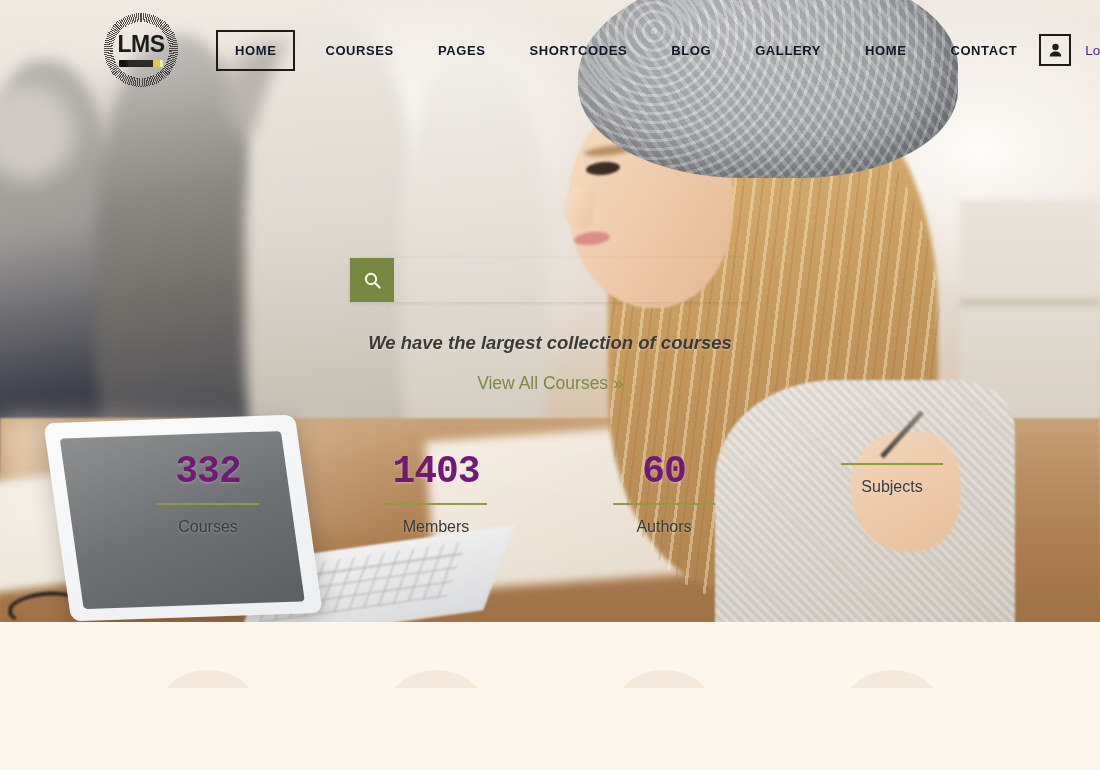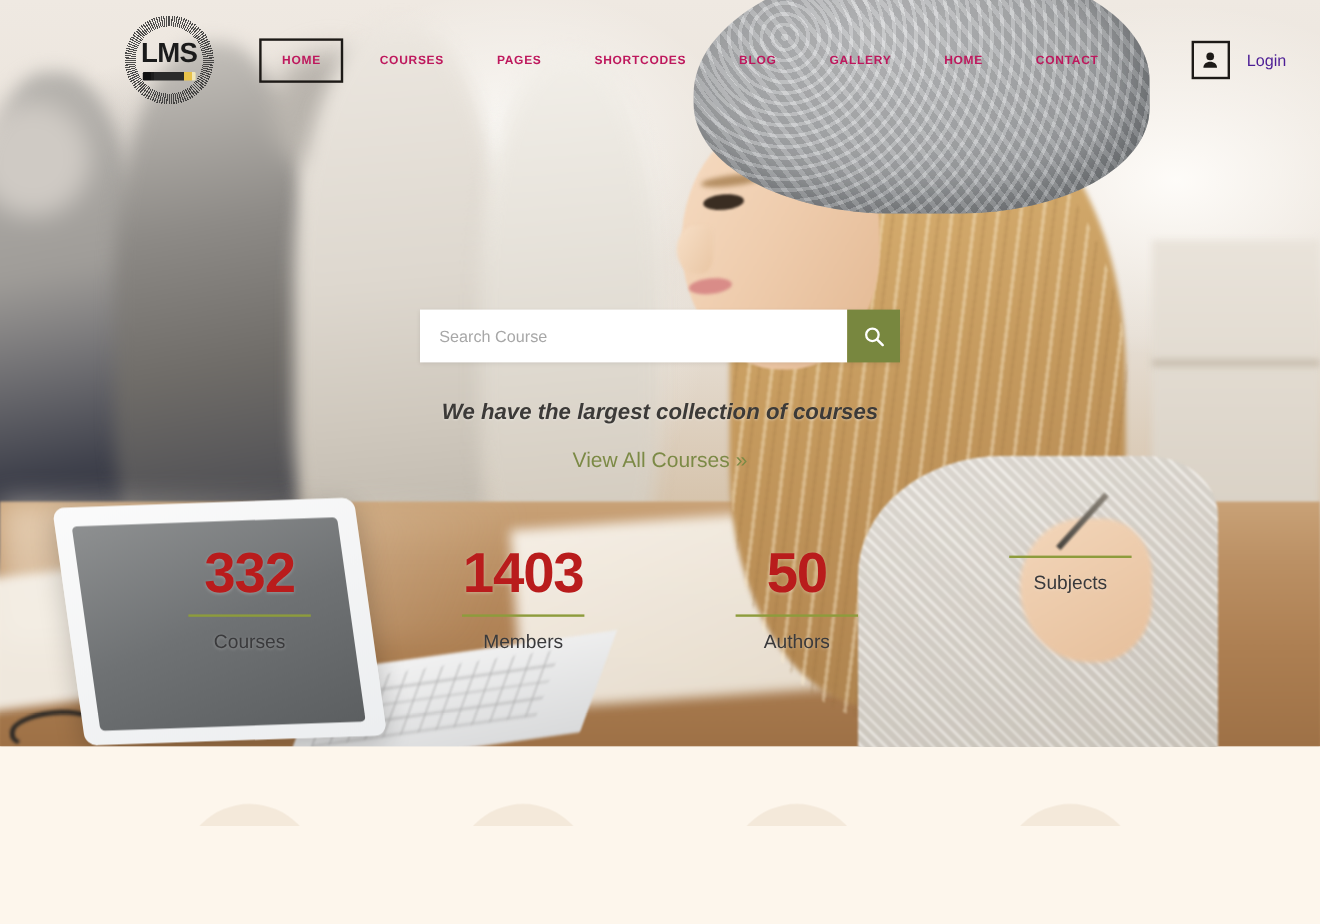--- a/index.html
+++ b/index.html
@@ -230,22 +230,22 @@
     color: #1b1b1b; line-height: 1; font-family: "Liberation Sans", sans-serif;
   }
   .logo-pencil {
     position: relative; margin-top: 4px; width: 44px; height: 7px;
     background: linear-gradient(90deg, #121212 0 7px, #1d1d1d 7px 9px, #2a2a2a 9px 34px, #e8c24a 34px 41px, #f2e7b8 41px 44px);
     border-radius: 1px;
   }
 
   .nav { display: flex; align-items: center; margin-left: 36px; gap: 0; }
   .nav-item {
-    font-size: 10px; font-weight: 600; letter-spacing: 0.6px;
-    color: #be185d; padding: 0 22px; cursor: pointer; white-space: nowrap;
+    font-size: 13px; font-weight: 600; letter-spacing: 0.6px;
+    color: #0f172a; padding: 0 22px; cursor: pointer; white-space: nowrap;
     font-family: "Liberation Sans", sans-serif;
   }
   .nav-item.active {
     border: 2px solid #1d1a17; padding: 11px 17px; margin: 0 8px 0 0;
   }
 
   .header-right {
     display: flex; align-items: center; margin-left: auto; margin-right: 28px; gap: 14px;
   }
   .user-box {
@@ -282,22 +282,22 @@
   }
   .view-all .chev { margin-left: 5px; }
 
   
   .counters {
     position: absolute; left: 0; top: 452px; width: 1100px; z-index: 15;
     display: flex; justify-content: center; gap: 0;
   }
   .counter { width: 228px; text-align: center; }
   .counter-num {
-    font-size: 47px; font-weight: 700; color: #b91c1c; line-height: 1.05;
-    letter-spacing: -1px; font-family: Liberation Sans, sans-serif;
+    font-size: 38px; font-weight: 700; color: #701a75; line-height: 1.05;
+    letter-spacing: -1px; font-family: Liberation Mono, monospace;
     text-shadow: 0 1px 3px rgba(255,255,255,0.28);
   }
   .counter-rule {
     width: 102px; height: 2px; background: #8d9c3c; margin: 11px auto 0;
   }
   .counter-label {
     margin-top: 13px; font-size: 16px; color: #3a3a3c;
     font-family: "Liberation Sans", sans-serif;
     text-shadow: 0 1px 3px rgba(255,255,255,0.28);
   }
@@ -398,21 +398,20 @@
         </div>
         <div class="auth">
           <a>Login</a>
         </div>
 
       </div>
     </div>
 
     <div class="hero-content">
       <div class="search-row">
-        <input class="search-input" type="text" placeholder="Search Course" style="">
         <button class="search-btn">
           <svg width="17" height="17" viewBox="0 0 17 17">
             <circle cx="7" cy="7" r="5.2" fill="none" stroke="#ffffff" stroke-width="1.9"></circle>
             <line x1="10.8" y1="10.8" x2="15.6" y2="15.6" stroke="#ffffff" stroke-width="2.1" stroke-linecap="round"></line>
           </svg>
         </button>
       </div>
       <div class="tagline">We have the largest collection of courses</div>
       <a class="view-all"><span>View All Courses</span><span class="chev">»</span></a>
     </div>
@@ -422,21 +421,21 @@
         <div class="counter-num">332</div>
         <div class="counter-rule"></div>
         <div class="counter-label">Courses</div>
       </div>
       <div class="counter">
         <div class="counter-num">1403</div>
         <div class="counter-rule"></div>
         <div class="counter-label">Members</div>
       </div>
       <div class="counter">
-        <div class="counter-num">50</div>
+        <div class="counter-num">60</div>
         <div class="counter-rule"></div>
         <div class="counter-label">Authors</div>
       </div>
       <div class="counter">
         <div class="counter-rule"></div>
         <div class="counter-label">Subjects</div>
       </div>
     </div>
   </div>
 

